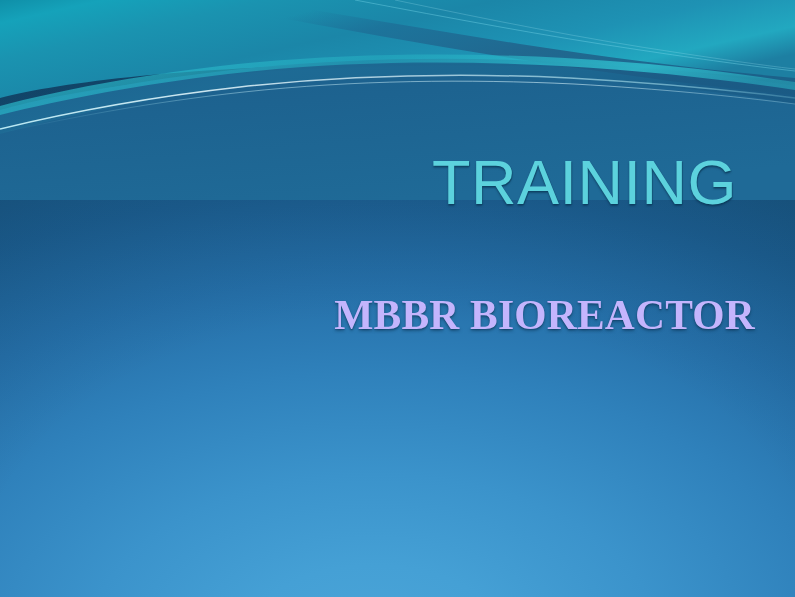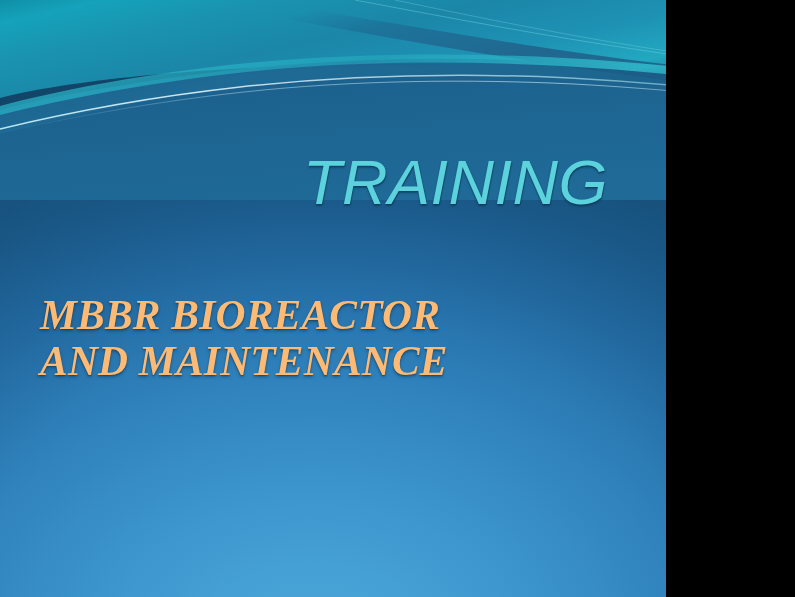--- a/index.html
+++ b/index.html
@@ -4,28 +4,27 @@
 <title>Slide</title>
 <style>
   html, body {
     margin: 0;
     padding: 0;
     background: #000;
   }
 
   #slide {
     position: relative;
-    width: 666px;
+    width: 795px;
     height: 597px;
     overflow: hidden;
     font-family: "Liberation Sans", sans-serif;
     
     background-color: #1b5f8d;
     user-select: none;
-    font-style: italic;
   }
 
   
   .bg-layer {
     position: absolute;
     inset: 0;
     pointer-events: none;
   }
 
   
@@ -85,27 +84,27 @@
       0 2px 2px rgba(8,48,76,0.55),
       1px 1px 0 rgba(10,60,90,0.35);
     white-space: nowrap;
   }
 
   #subtitle {
     position: absolute;
     left: 40px;
     right: 40px;
     top: 292px;
-    text-align: left;
+    text-align: right;
     font-family: "Liberation Serif", serif;
     font-weight: bold;
     font-size: 41.5px;
     line-height: 1.115;
     letter-spacing: 0.2px;
-    color: #fdba74;
+    color: #c4b5fd;
     text-shadow:
       0 2px 3px rgba(9,48,78,0.50),
       0 1px 1px rgba(12,56,88,0.40);
   }
 
   #subtitle .sub-line {
     display: block;
     white-space: nowrap;
   }
 </style>
@@ -225,16 +224,15 @@
 
     <path d="M395,0
              C 490,20 585,39 680,53
              C 720,59 760,65 795,69" fill="none" stroke="#9ce0ef" stroke-opacity="0.30" stroke-width="0.9"></path>
   </svg>
 
   <div id="title">TRAINING</div>
 
   <div id="subtitle">
     <span class="sub-line">MBBR BIOREACTOR</span>
-    <span class="sub-line">AND MAINTENANCE</span>
   </div>
 
 </div>
 
 </body></html>

